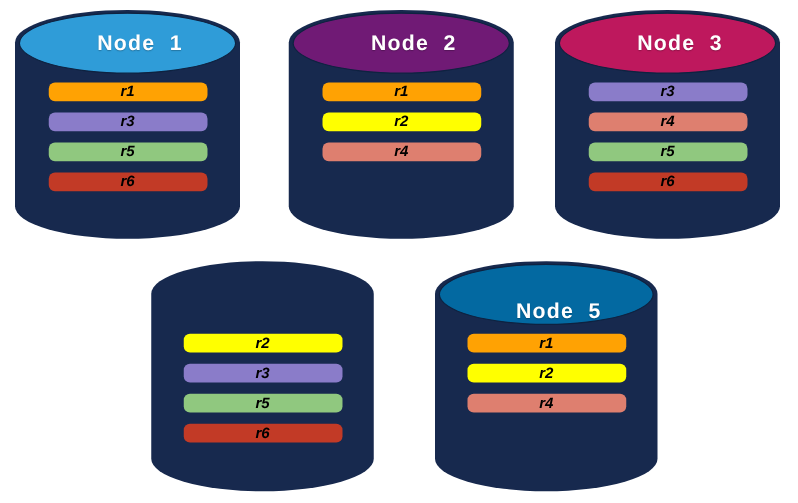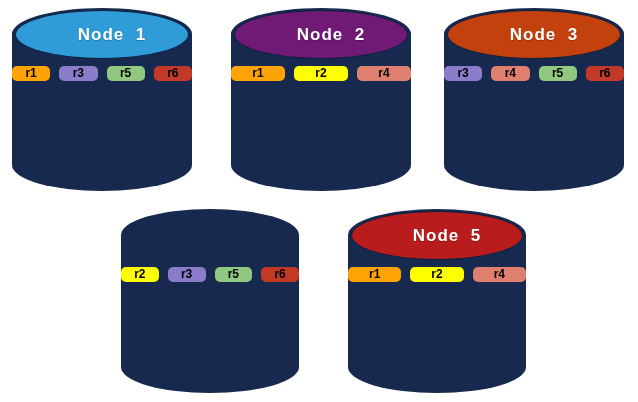--- a/index.html
+++ b/index.html
@@ -45,23 +45,24 @@
     white-space: pre;
     text-shadow: 0 1px 1px rgba(0,0,0,0.25);
     margin-left: 20px;
   }
   .bars {
     position: absolute;
     left: 0;
     right: 0;
     top: 58px;
     display: flex;
-    flex-direction: row;
+    flex-direction: column;
     align-items: center;
     gap: 9px;
+    font-style: italic;
   }
   .bar {
     width: 127px;
     height: 15px;
     border-radius: 5px;
     display: flex;
     align-items: center;
     justify-content: center;
     color: #000000;
     font-weight: bold;
@@ -94,21 +95,21 @@
     </div>
     <div class="bars">
       <div class="bar" style="background-color: rgb(255, 162, 3);">r1</div>
       <div class="bar" style="background-color: rgb(255, 255, 0);">r2</div>
       <div class="bar" style="background-color: rgb(222, 127, 111);">r4</div>
     </div>
   </div>
 
   <div class="node" style="left:444px; top:8px; width:180px; height:183px;">
     <div class="cyl-body" style="background-color: rgb(23, 41, 78);"></div>
-    <div class="cyl-top" style="background-color: #c2410c;">
+    <div class="cyl-top" style="background-color: #be185d;">
       <span class="node-title">Node  3</span>
     </div>
     <div class="bars">
       <div class="bar" style="background-color: rgb(138, 124, 201);">r3</div>
       <div class="bar" style="background-color: rgb(222, 127, 111);">r4</div>
       <div class="bar" style="background-color: rgb(144, 200, 127);">r5</div>
       <div class="bar" style="background-color: rgb(194, 58, 38);">r6</div>
     </div>
   </div>
 
@@ -117,21 +118,21 @@
     <div class="bars">
       <div class="bar" style="background-color: rgb(255, 255, 0);">r2</div>
       <div class="bar" style="background-color: rgb(138, 124, 201);">r3</div>
       <div class="bar" style="background-color: rgb(144, 200, 127);">r5</div>
       <div class="bar" style="background-color: rgb(194, 58, 38);">r6</div>
     </div>
   </div>
 
   <div class="node" style="left:348px; top:209px; width:178px; height:184px;">
     <div class="cyl-body" style="background-color: rgb(23, 41, 78);"></div>
-    <div class="cyl-top" style="background-color: #b91c1c;">
+    <div class="cyl-top" style="background-color: #0369a1; align-items: flex-end;">
       <span class="node-title">Node  5</span>
     </div>
     <div class="bars">
       <div class="bar" style="background-color: rgb(255, 162, 3);">r1</div>
       <div class="bar" style="background-color: rgb(255, 255, 0);">r2</div>
       <div class="bar" style="background-color: rgb(222, 127, 111);">r4</div>
     </div>
   </div>
 
 </div>

